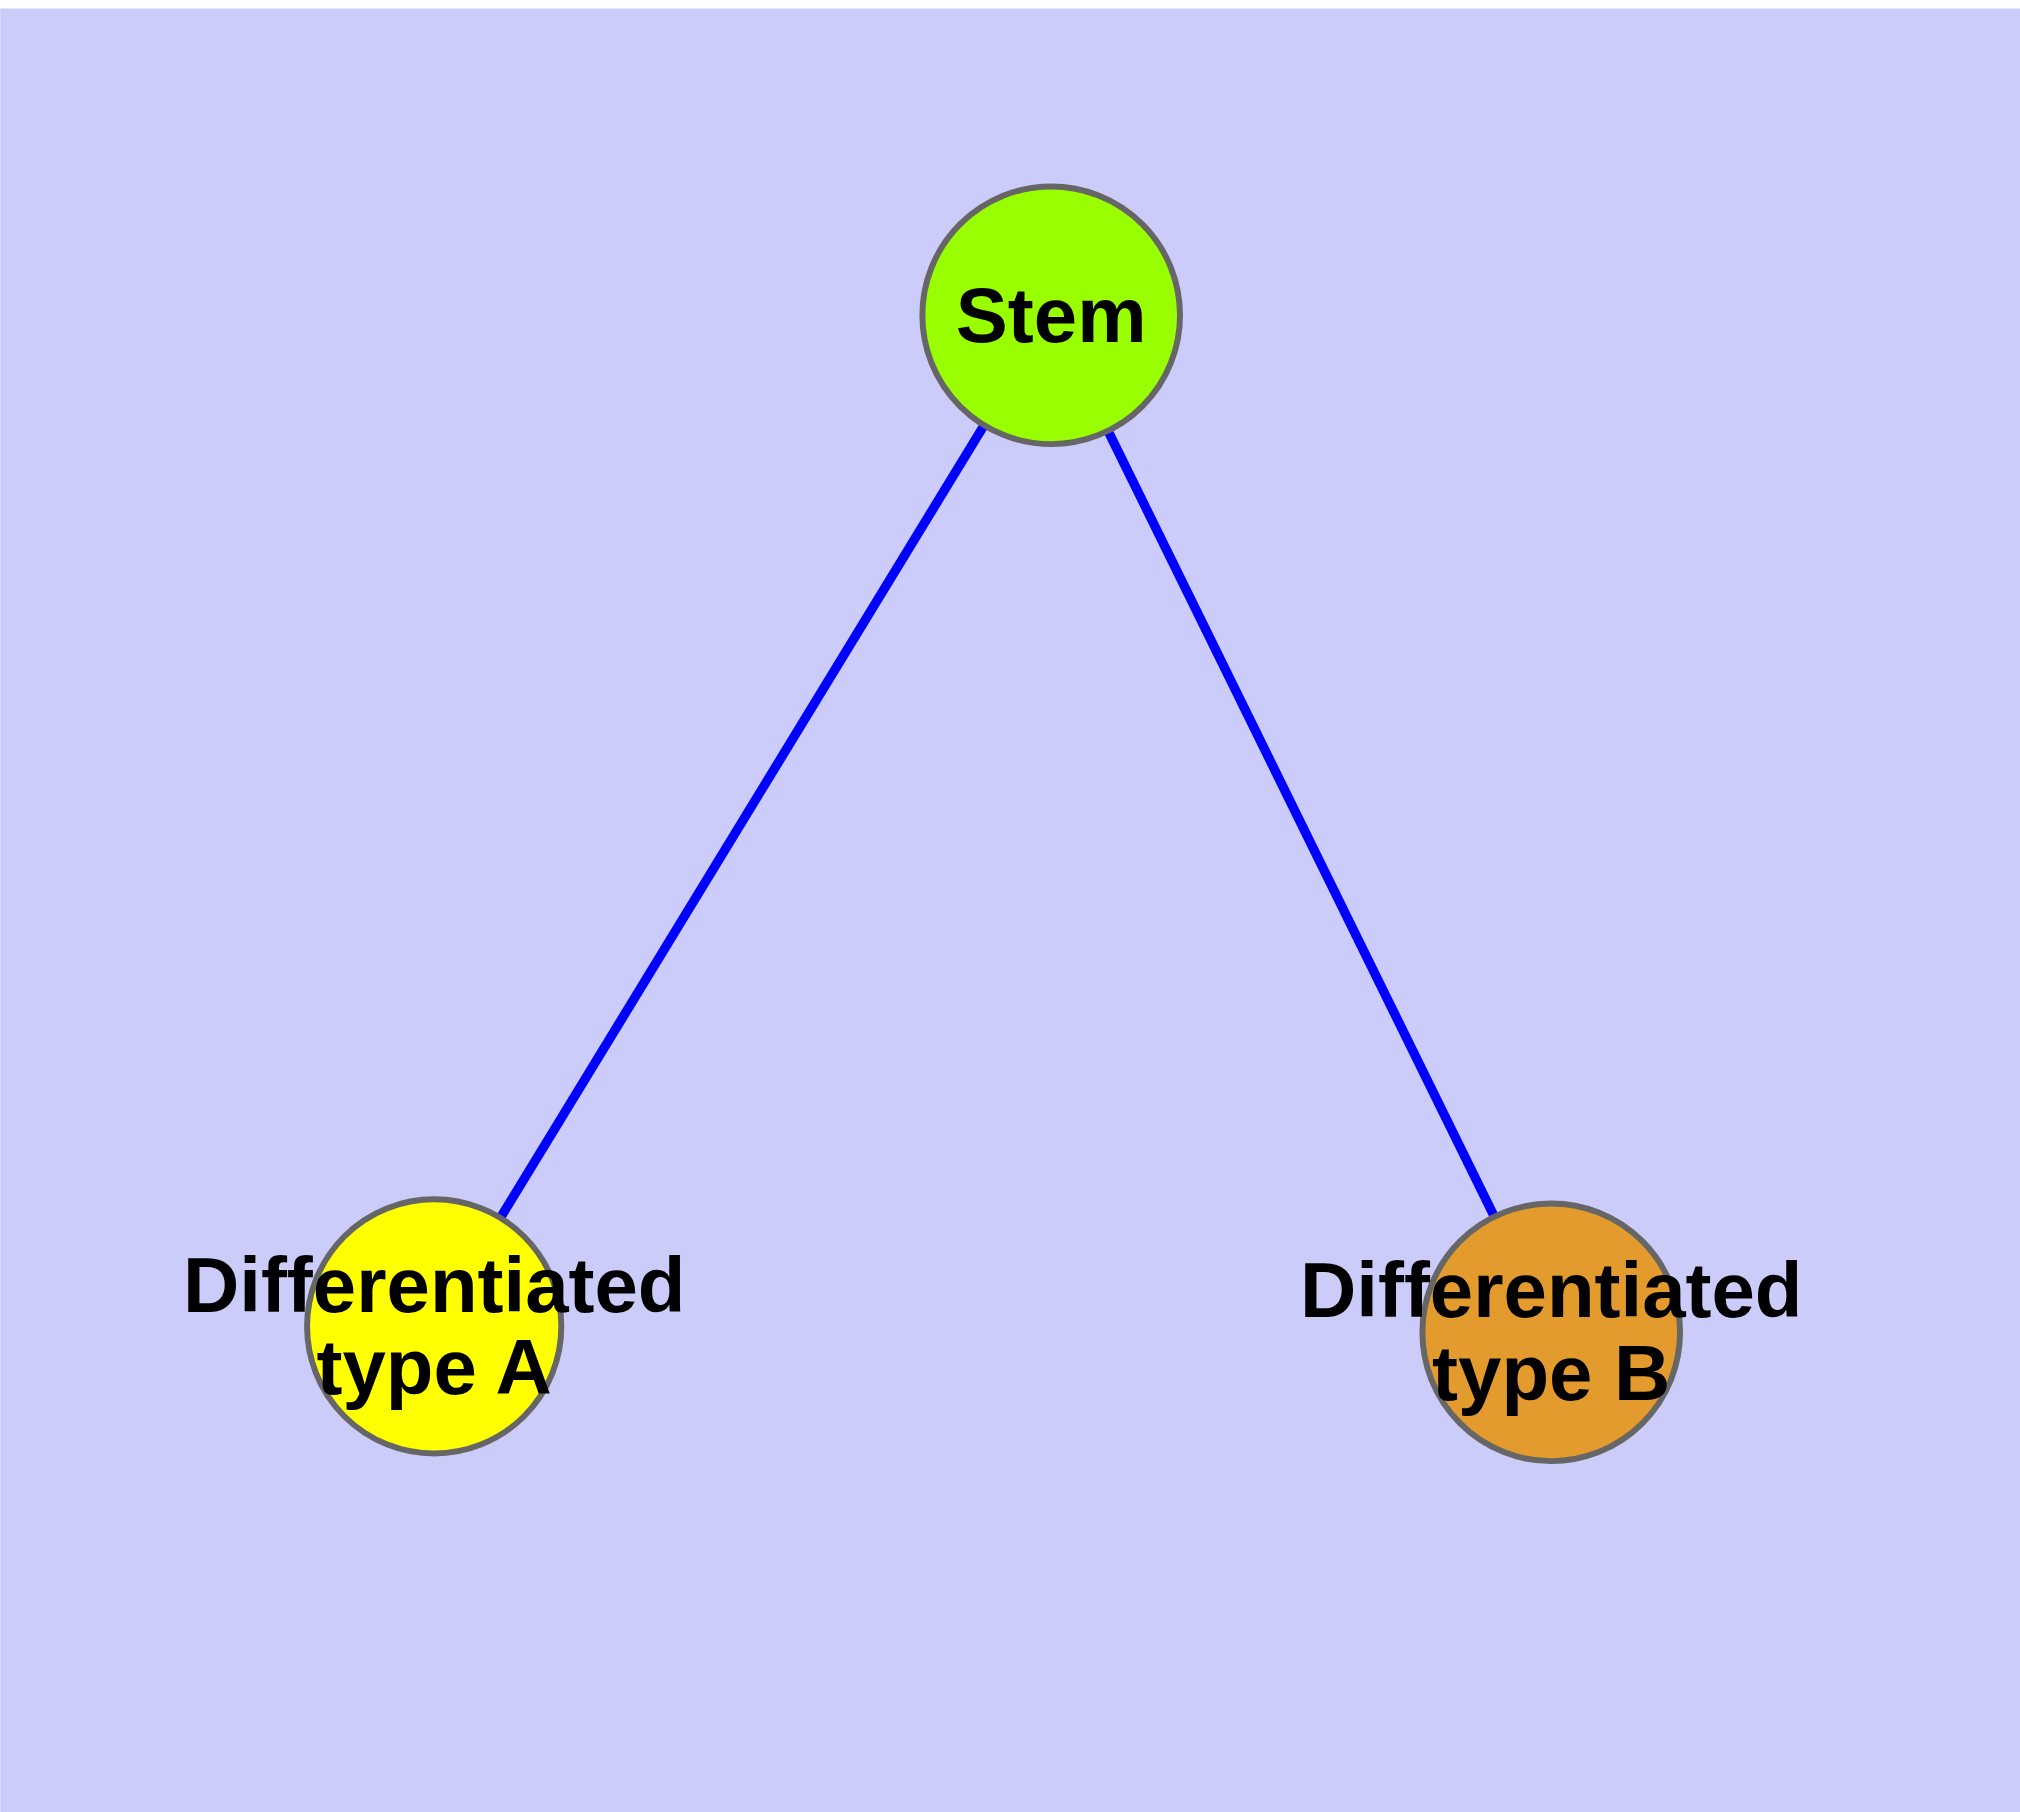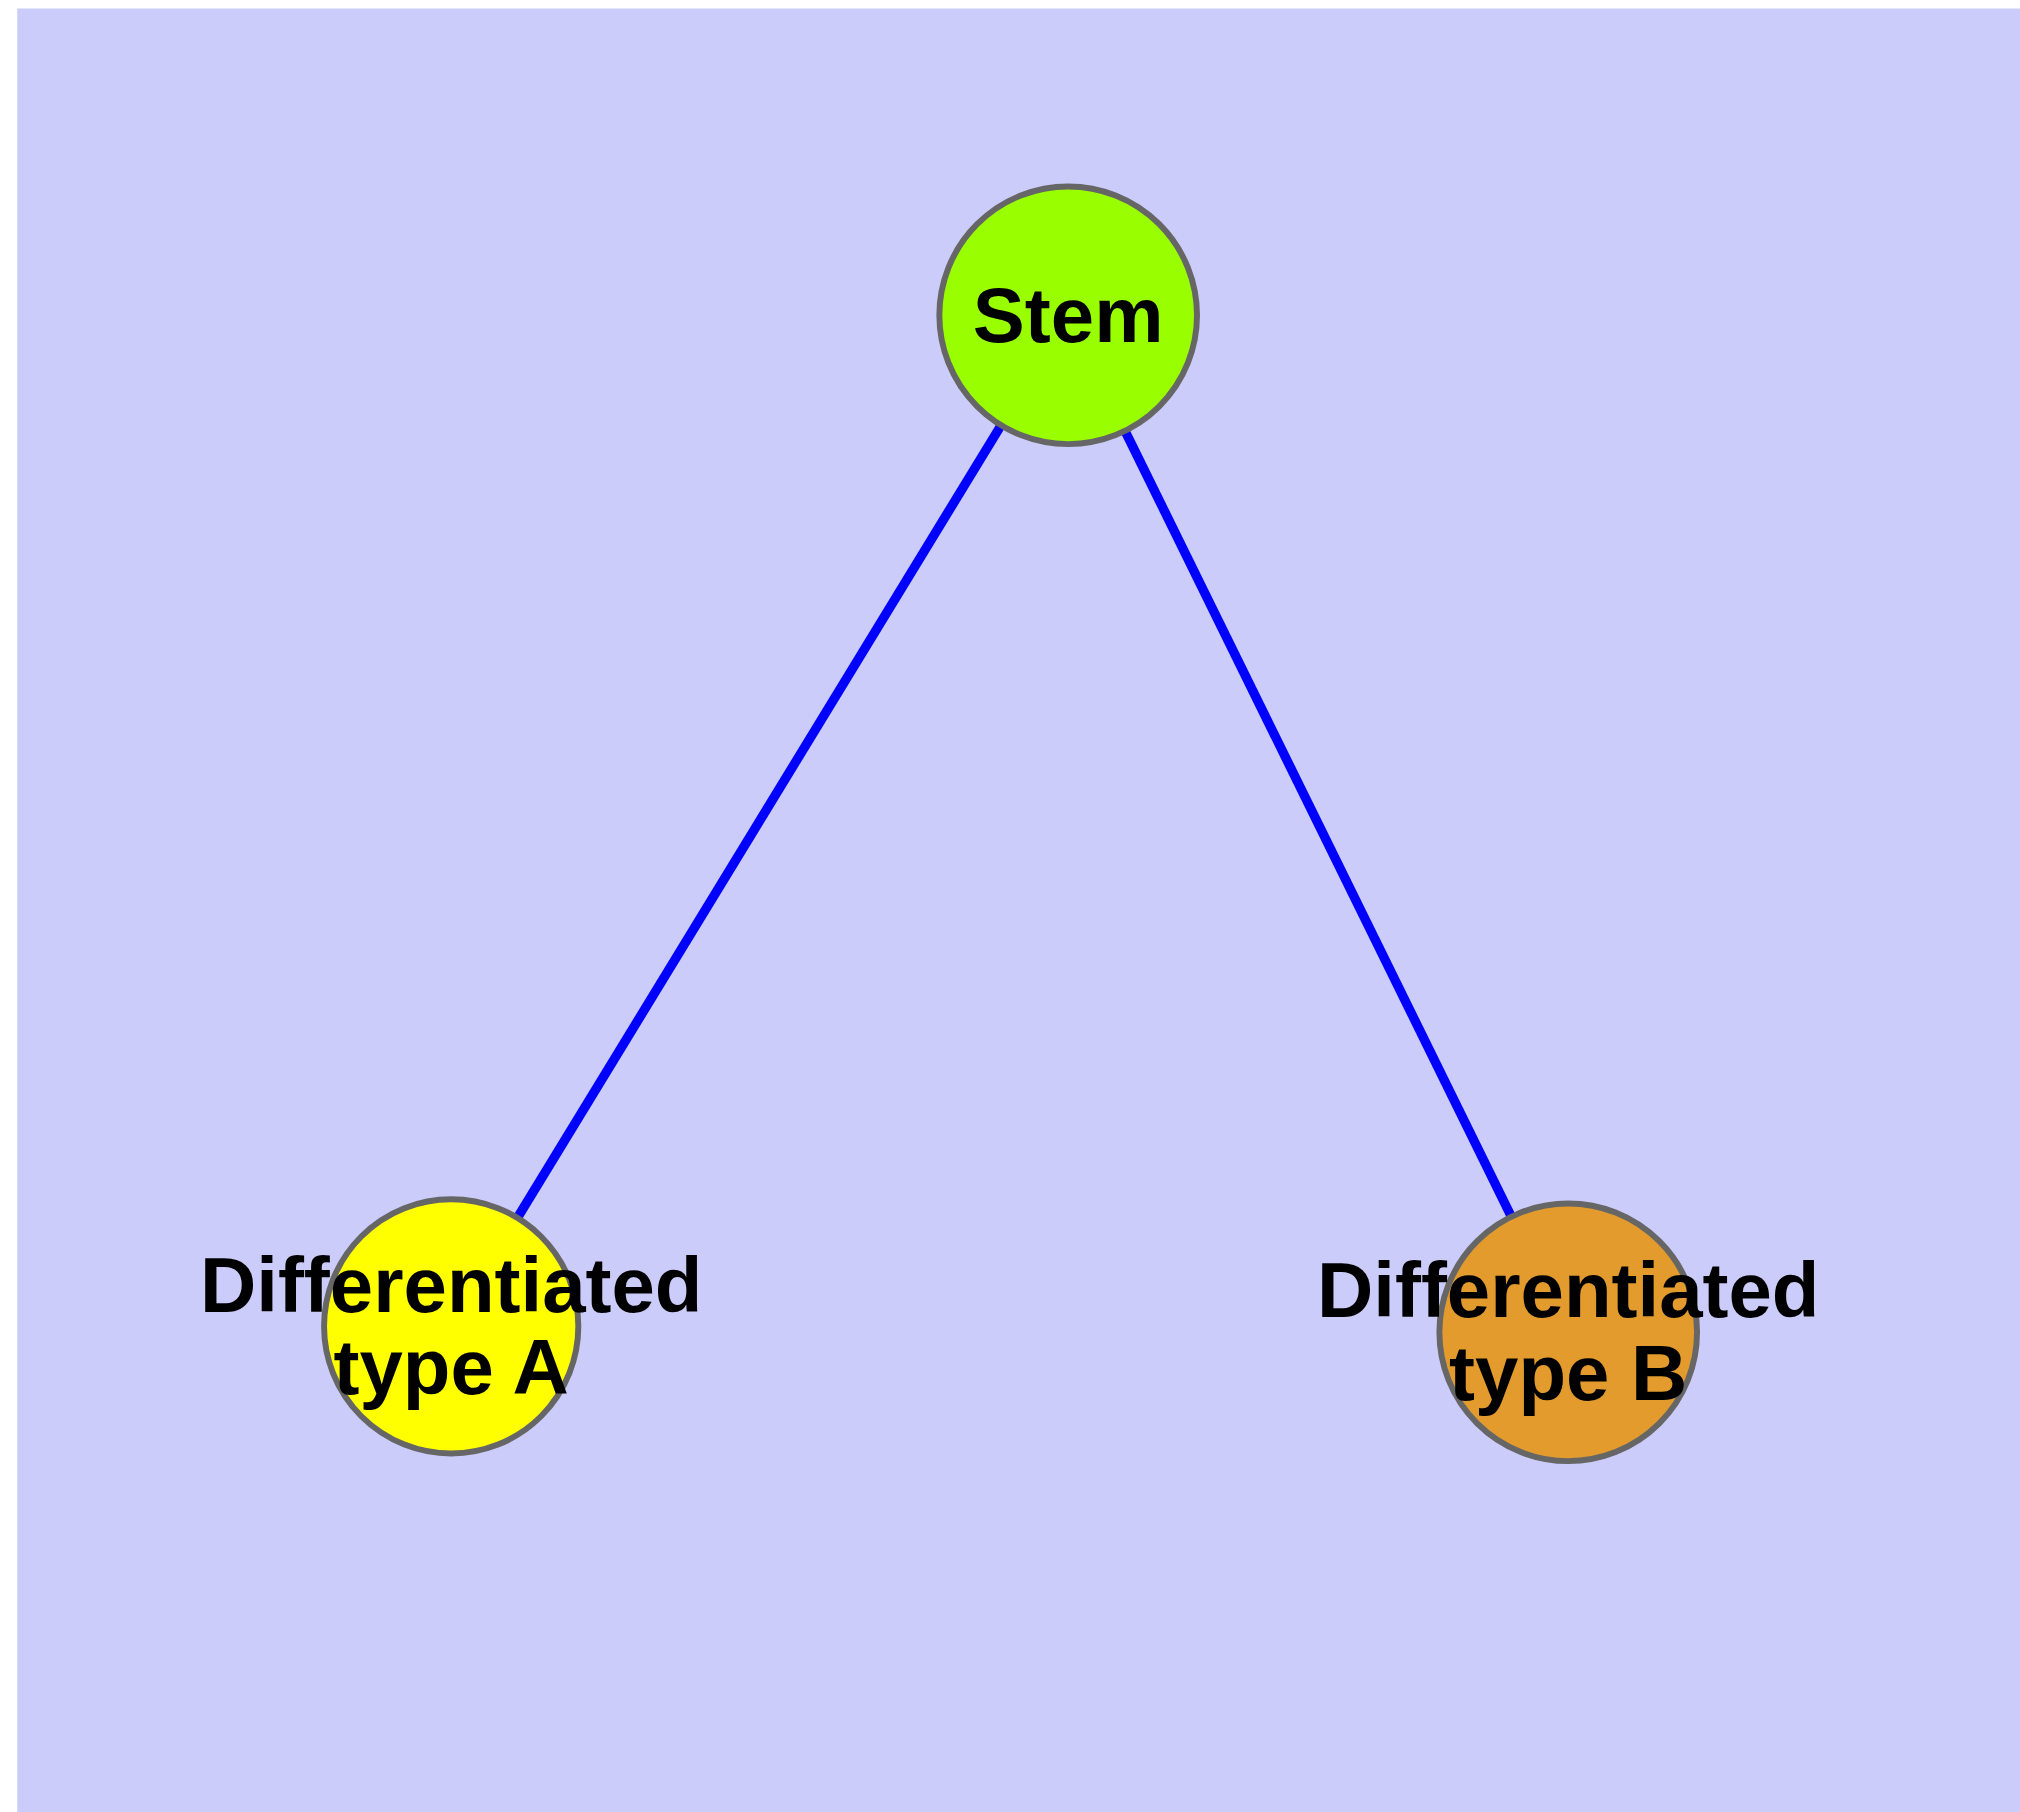--- a/index.html
+++ b/index.html
@@ -36,21 +36,21 @@
   .node-circle {
     stroke-width: 7;
   }
   .graph-edge {
     stroke-linecap: butt;
   }
 </style>
 </head>
 <body style="width: 2021px; height: 1812px; background: rgb(255, 255, 255);">
 
-<div id="graph-root" style="width: 1988px; height: 1812px; margin-left: 17px;">
+<div id="graph-root" style="width: 1988px; height: 1812px;">
   <svg id="graph-svg" viewBox="0 0 2384 2138" xmlns="http://www.w3.org/2000/svg" style="width: 2021px; height: 1812px;">
 
     <rect id="panel-bg" x="0" y="10" width="2384" height="2128" fill="#CCCCFA"></rect>
 
     <g id="edges-layer">
       <line class="graph-edge" id="edge-0" x1="1162.3859008352356" y1="499.1890388785218" x2="588.5722991759756" y2="1439.5181965426664" stroke="#0000FF" stroke-width="11"></line>
       <line class="graph-edge" id="edge-1" x1="1305.7419192302348" y1="505.7123780953928" x2="1764.2580807697652" y2="1438.2876219046072" stroke="#0000FF" stroke-width="11"></line>
     </g>
 
     <g id="nodes-layer">

